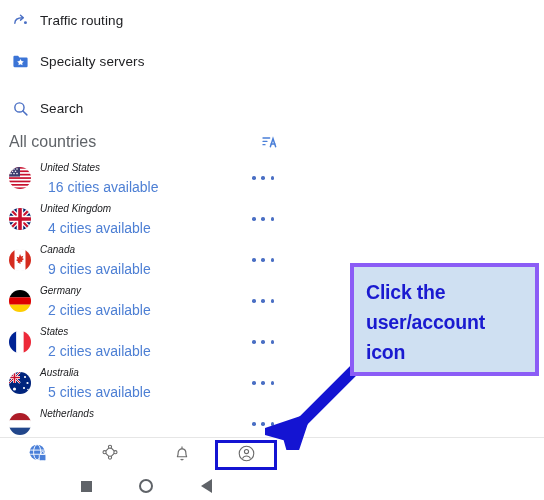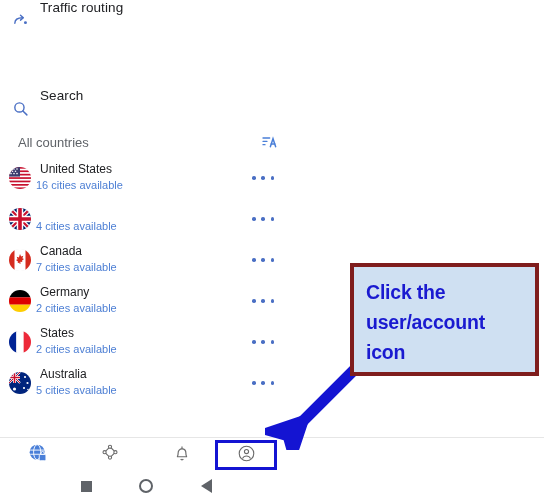--- a/index.html
+++ b/index.html
@@ -8,36 +8,36 @@
     background: #ffffff;
     font-family: "Liberation Sans", sans-serif;
     overflow: hidden;
   }
   #root { position: relative; width: 544px; height: 500px; background: #fff; }
 
   
   .app-col { position: absolute; left: 0; top: 0; width: 292px; height: 437px; background: #fff; }
 
   
-  .menu-row { position: absolute; left: 0; width: 292px; height: 41px; display: flex; }
+  .menu-row { position: absolute; left: 0; width: 292px; height: 41px; display: flex; align-items: center; }
   .menu-icon { width: 40px; min-width: 40px; display: flex; align-items: center; justify-content: center; }
   .menu-label { font-size: 13.5px; color: #202124; letter-spacing: .1px; }
 
   
   .section-head { position: absolute; left: 0; top: 130px; width: 292px; height: 24px; display: flex; align-items: center; }
-  .section-title { position: absolute; left: 18px; font-size: 13px; color: #5f6368; }
+  .section-title { position: absolute; left: 9px; font-size: 16px; color: #5f6368; }
   .sort-btn { position: absolute; left: 258px; top: 2px; width: 22px; height: 20px; display: flex; align-items: center; justify-content: center; }
 
   
   .country-list { position: absolute; left: 0; top: 158px; width: 292px; height: 279px; overflow: hidden; }
   .country-row { position: relative; height: 41px; }
   .flag { position: absolute; left: 9px; top: 9px; width: 22px; height: 22px; border-radius: 50%; overflow: hidden; background: #eee; }
   .flag svg { display: block; width: 22px; height: 22px; }
-  .c-name { position: absolute; left: 40px; top: 4px; font-size: 12px; color: #202124; }
-  .c-sub  { position: absolute; left: 36px; top: 21px; font-size: 11px; color: #4d7fd4; }
+  .c-name { position: absolute; left: 40px; top: 4px; font-size: 10px; color: #202124; font-style: italic; }
+  .c-sub  { position: absolute; left: 48px; top: 21px; font-size: 14px; color: #4d7fd4; }
   .dots { position: absolute; left: 252px; top: 13px; width: 22px; height: 14px; display: flex; align-items: center; justify-content: space-between; }
   .dots i { display: block; width: 3.5px; height: 3.5px; border-radius: 50%; background: #4a6fc4; }
 
   
   .divider { position: absolute; left: 0; top: 437px; width: 544px; height: 1px; background: #e6e6e6; }
 
   
   .bottom-nav { position: absolute; left: 0; top: 438px; width: 292px; height: 34px; }
   .nav-item { position: absolute; top: 0; width: 46px; height: 34px; display: flex; align-items: center; justify-content: center; }
   .nav-globe   { left: 15px; }
@@ -48,21 +48,21 @@
   
   .sysnav { position: absolute; left: 0; top: 472px; width: 544px; height: 28px; background: #fff; }
   .sysnav .btn { position: absolute; top: 0; height: 28px; width: 28px; display: flex; align-items: center; justify-content: center; }
   .sq { width: 11px; height: 11px; background: #5f6368; }
   .circ { width: 14px; height: 14px; border-radius: 50%; border: 2.2px solid #5f6368; }
   .tri { width: 0; height: 0; border-top: 7px solid transparent; border-bottom: 7px solid transparent; border-right: 11px solid #5f6368; }
 
   
   .callout {
     position: absolute; left: 350px; top: 263px; width: 189px; height: 113px;
-    background: #cfe0f2; border: 4px solid #7f1d1d;
+    background: #cfe0f2; border: 4px solid #8b5cf6;
     padding: 10px 0 0 12px;
   }
   .callout-text {
     font-size: 19.5px; font-weight: bold; color: #1a1ad0;
     line-height: 30px; letter-spacing: -.2px; white-space: pre-line;
   }
   .arrow-svg { position: absolute; left: 265px; top: 355px; width: 110px; height: 95px; pointer-events: none; }
   .highlight-box {
     position: absolute; left: 215px; top: 440px; width: 62px; height: 30px;
     border: 3.5px solid #1414d2; background: transparent;
@@ -79,20 +79,29 @@
       <span class="menu-icon">
         <svg width="17" height="17" viewBox="0 0 24 24" fill="none" stroke="#4a6fc4" stroke-width="2" stroke-linecap="round" stroke-linejoin="round">
           <path d="M4 16 C4 8, 12 8, 15 8"></path>
           <polyline points="12,4.5 16,8 12,11.5"></polyline>
           <circle cx="19" cy="15" r="2.1" fill="#4a6fc4" stroke="none"></circle>
         </svg>
       </span>
       <span class="menu-label">Traffic routing</span>
     </div>
 
+    <div class="menu-row" style="top:41px">
+      <span class="menu-icon">
+        <svg width="17" height="17" viewBox="0 0 24 24">
+          <path d="M2 5.5a1.5 1.5 0 0 1 1.5-1.5h5l2 2.2h10A1.5 1.5 0 0 1 22 7.7v11A1.5 1.5 0 0 1 20.5 20h-17A1.5 1.5 0 0 1 2 18.5z" fill="#3b74d6"></path>
+          <path d="M12 8.5l1.45 2.95 3.25.47-2.35 2.3.55 3.24L12 15.93l-2.9 1.53.55-3.24-2.35-2.3 3.25-.47z" fill="#ffffff"></path>
+        </svg>
+      </span>
+      <span class="menu-label">Specialty servers</span>
+    </div>
 
     <div class="menu-row" style="top:88px">
       <span class="menu-icon">
         <svg width="17" height="17" viewBox="0 0 24 24" fill="none" stroke="#4a6fc4" stroke-width="2" stroke-linecap="round">
           <circle cx="10.5" cy="10.5" r="6.5"></circle>
           <line x1="15.4" y1="15.4" x2="21" y2="21"></line>
         </svg>
       </span>
       <span class="menu-label">Search</span>
     </div>
@@ -150,39 +159,40 @@
       <div class="country-row">
         <span class="flag">
           <svg viewBox="0 0 22 22">
               <rect width="22" height="22" fill="#012169"></rect>
             <path d="M0 0 L22 22 M22 0 L0 22" stroke="#fff" stroke-width="4.5"></path>
             <path d="M0 0 L22 22 M22 0 L0 22" stroke="#c8102e" stroke-width="2.2"></path>
             <path d="M11 0 V22 M0 11 H22" stroke="#fff" stroke-width="6.5"></path>
             <path d="M11 0 V22 M0 11 H22" stroke="#c8102e" stroke-width="3.6"></path>
           </svg>
         </span>
+        <span class="c-name">United Kingdom</span>
         <span class="c-sub">4 cities available</span>
         <span class="dots">
             <i></i>
             <i></i>
             <i></i>
           </span>
       </div>
 
       <div class="country-row">
         <span class="flag">
           <svg viewBox="0 0 22 22">
               <rect width="22" height="22" fill="#fff"></rect>
             <rect width="5.5" height="22" fill="#d52b1e"></rect>
               <rect x="16.5" width="5.5" height="22" fill="#d52b1e"></rect>
             <path d="M11 5 l1.1 2.6 2.2-.8-.9 2.5 1.6.6-2.1 1.8.5 1.3-2-.35V15h-.8v-1.35l-2 .35.5-1.3L7 10.9l1.6-.6-.9-2.5 2.2.8z" fill="#d52b1e"></path>
           </svg>
         </span>
         <span class="c-name">Canada</span>
-        <span class="c-sub">7 cities available</span>
+        <span class="c-sub">9 cities available</span>
         <span class="dots">
             <i></i>
             <i></i>
             <i></i>
           </span>
       </div>
 
       <div class="country-row">
         <span class="flag">
           <svg viewBox="0 0 22 22">
@@ -238,20 +248,36 @@
         </span>
         <span class="c-name">Australia</span>
         <span class="c-sub">5 cities available</span>
         <span class="dots">
             <i></i>
             <i></i>
             <i></i>
           </span>
       </div>
 
+      <div class="country-row">
+        <span class="flag">
+          <svg viewBox="0 0 22 22">
+              <rect width="22" height="7.34" fill="#ae1c28"></rect>
+              <rect y="7.34" width="22" height="7.33" fill="#fff"></rect>
+              <rect y="14.67" width="22" height="7.33" fill="#21468b"></rect>
+            </svg>
+        </span>
+        <span class="c-name">Netherlands</span>
+        <span class="c-sub"></span>
+        <span class="dots">
+            <i></i>
+            <i></i>
+            <i></i>
+          </span>
+      </div>
 
     </div>
   </div>
 
   <div class="divider"></div>
 
   <div class="bottom-nav">
 
     <div class="nav-item nav-globe">
       <span>

